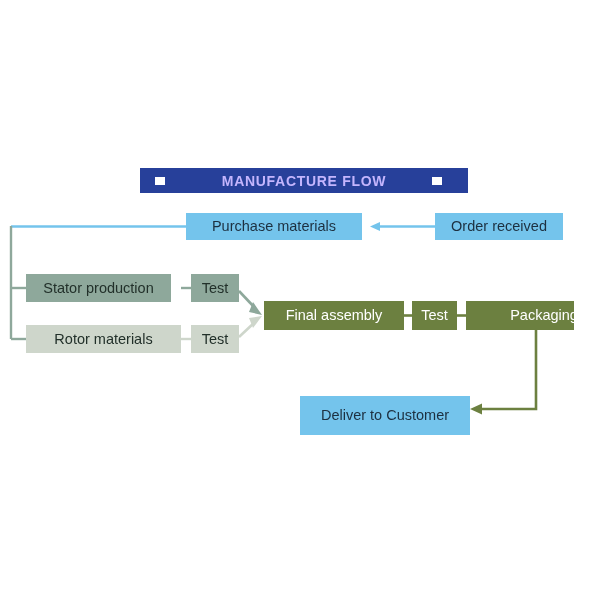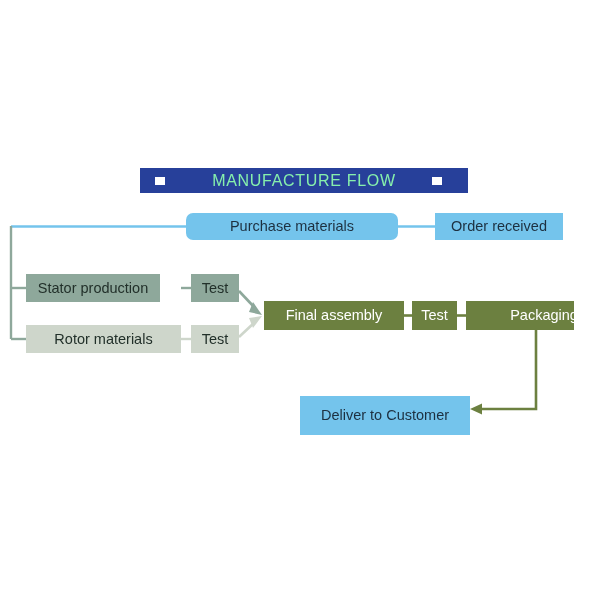--- a/index.html
+++ b/index.html
@@ -33,23 +33,23 @@
     left: 140px;
     top: 168px;
     width: 328px;
     height: 25px;
     background: #27409a;
     display: flex;
     align-items: center;
     justify-content: center;
   }
   .title-text {
-    color: #86efac;
-    font-size: 16px;
-    font-weight: normal;
+    color: #c4b5fd;
+    font-size: 14px;
+    font-weight: bold;
     letter-spacing: 0.7px;
     white-space: nowrap;
   }
   .title-marker {
     position: absolute;
     width: 10px;
     height: 8px;
     background: #ffffff;
     top: 50%;
     transform: translateY(-50%);
@@ -142,25 +142,25 @@
   <div class="title-bar">
     <span class="title-marker left"></span>
     <span class="title-text">MANUFACTURE FLOW</span>
     <span class="title-marker right"></span>
   </div>
 
   <div class="node blue" style="left:435px; top:213px; width:128px; height:27px;">
     <span>Order received</span>
   </div>
 
-  <div class="node blue" style="left:186px; top:213px; width:212px; height:27px;border-radius:7px;">
+  <div class="node blue" style="left:186px; top:213px; width:176px; height:27px;">
     <span>Purchase materials</span>
   </div>
 
-  <div class="node sage" style="left:26px; top:274px; width:134px; height:28px;">
+  <div class="node sage" style="left:26px; top:274px; width:145px; height:28px;">
     <span>Stator production</span>
   </div>
 
   <div class="node sage" style="left:191px; top:274px; width:48px; height:28px;">
     <span>Test</span>
   </div>
 
   <div class="node pale" style="left:26px; top:325px; width:155px; height:28px;">
     <span>Rotor materials</span>
   </div>

